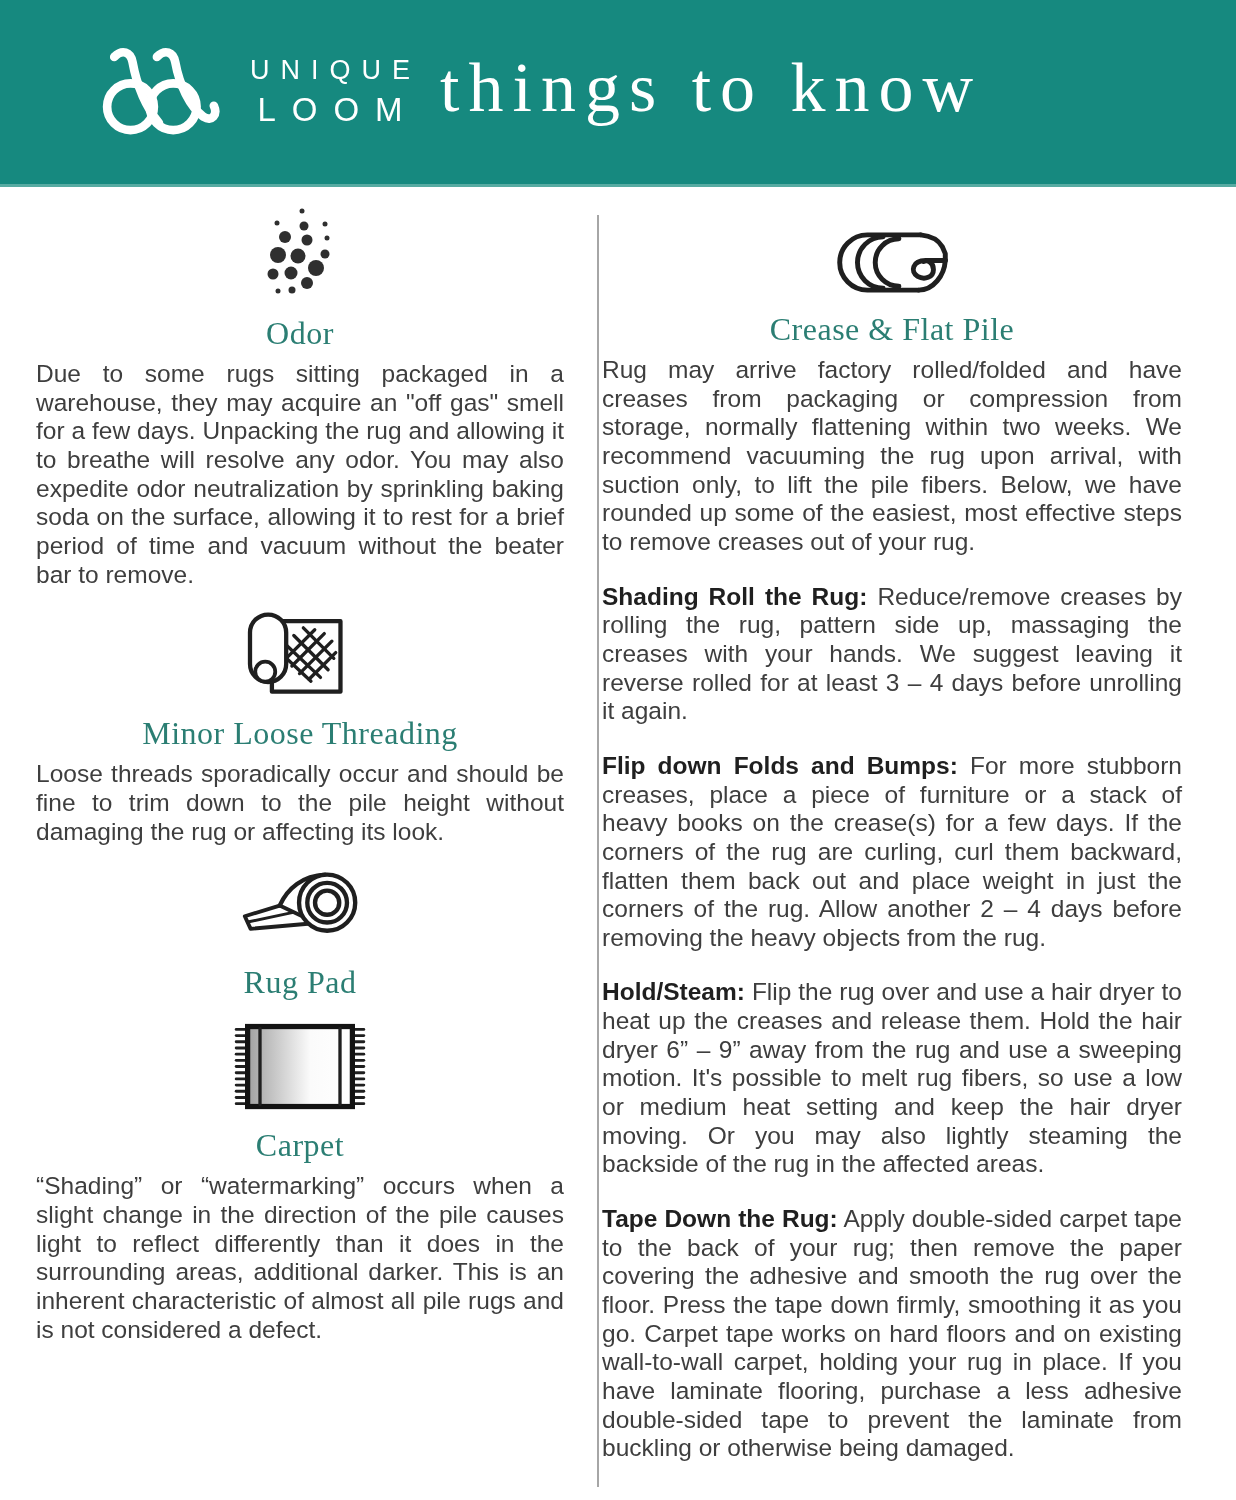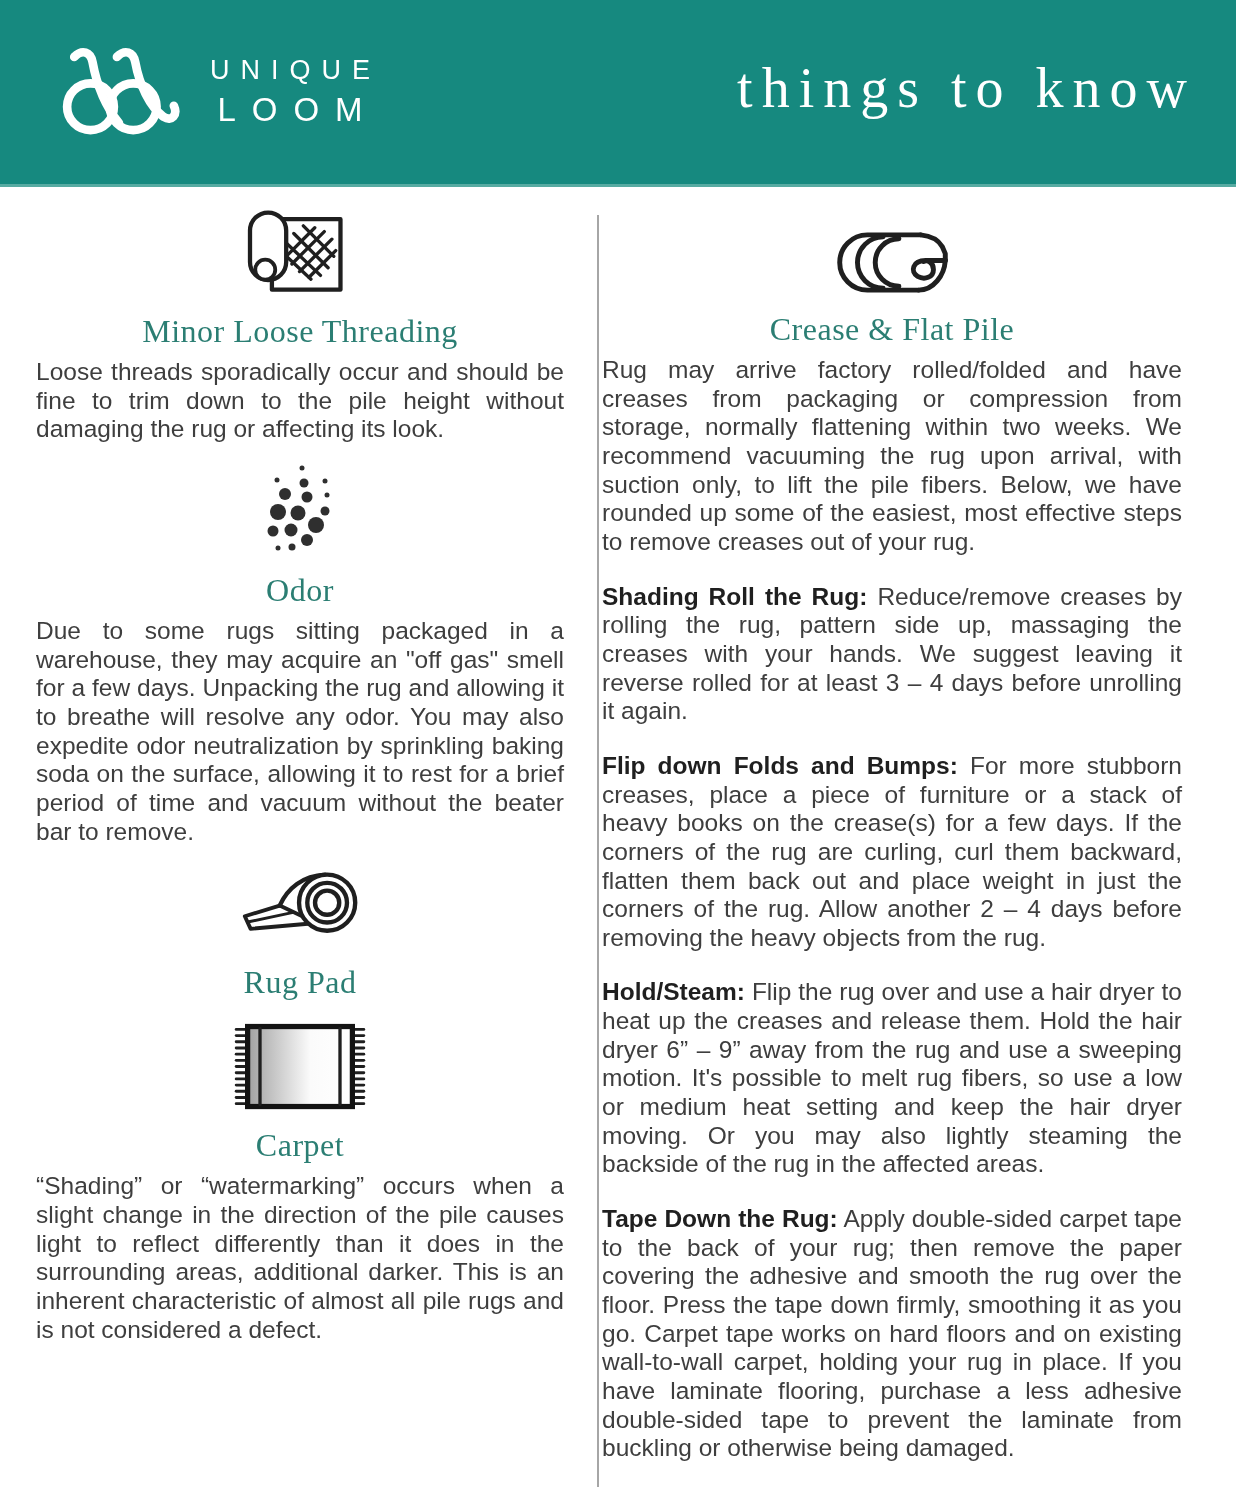--- a/index.html
+++ b/index.html
@@ -5,30 +5,30 @@
   * { box-sizing: border-box; }
   html,body { margin:0; padding:0; background:#e8e8e8; }
   .page {
     width:1236px; height:1500px; position:relative; background:#ffffff;
     font-family:"Liberation Sans","DejaVu Sans",sans-serif; overflow:hidden;
     margin:0 auto;
   }
   
   header {
     height:187px; background:#16897F; display:flex; align-items:center;
-    padding:0 40px 0 60px; border-bottom:3px solid #57aba2;
+    padding:0 40px 0 100px; border-bottom:3px solid #57aba2;
   }
   .brand { display:flex; align-items:center; gap:28px; }
   .brand-text { display:flex; flex-direction:column; align-items:center; color:#fff; }
   .brand-line1 { font-size:27px; letter-spacing:11px; line-height:1.35; margin-right:-11px; }
   .brand-line2 { font-size:33px; letter-spacing:16px; line-height:1.35; margin-right:-16px; }
   .page-title {
-    flex:1; text-align:right; color:#ffffff;
+    flex:1; text-align:left; color:#ffffff;
     font-family:"Liberation Serif","DejaVu Serif",serif;
-    font-size:56px; font-weight:400; letter-spacing:9px; margin:0 0 8px 30px;
+    font-size:70px; font-weight:400; letter-spacing:9px; margin:0 0 8px 30px;
   }
   
   .divider { position:absolute; left:597px; top:215px; height:1272px; width:2px; background:#a6a6a6; }
   .col { position:absolute; }
   .col-left  { left:36px;  width:528px; top:203px; }
   .col-right { left:602px; width:580px; top:227px; }
   .icon-wrap { display:flex; justify-content:center; align-items:flex-end; margin-bottom:10px; }
   h2 {
     font-family:"Liberation Serif","DejaVu Serif",serif;
     color:#2B7E73; font-size:32px; font-weight:500; text-align:center;
@@ -64,42 +64,20 @@
         <span class="brand-line1">UNIQUE</span>
         <span class="brand-line2">LOOM</span>
       </div>
     </div>
     <h1 class="page-title">things to know</h1>
   </header>
 
   <div class="divider"></div>
 
   <section class="col col-left">
-
-    <div class="sec">
-      <div class="icon-wrap">
-        <svg width="122" height="100" viewBox="0 0 125 105">
-          <rect class="inkfill" x="33" y="17" width="72" height="74" stroke-width="4.5"></rect>
-          <g class="ink" stroke-width="3.5">
-            <path d="M48 56 L78 26"></path>
-              <path d="M54 64 L88 30"></path>
-            <path d="M62 72 L96 38"></path>
-              <path d="M72 78 L100 50"></path>
-            <path d="M66 24 L98 56"></path>
-              <path d="M56 32 L92 68"></path>
-            <path d="M48 42 L84 76"></path>
-              <path d="M44 52 L74 80"></path>
-          </g>
-          <path class="inkfill" stroke-width="4.5" d="M10 29 a19 19 0 0 1 38 0 v33 a19 19 0 1 1 -38 0 z"></path>
-          <circle class="inkfill" cx="26" cy="70" r="10.5" stroke-width="4"></circle>
-        </svg>
-      </div>
-      <h2>Minor Loose Threading</h2>
-      <p>Loose threads sporadically occur and should be fine to trim down to the pile height without damaging the rug or affecting its look.</p>
-    </div>
 
     <div class="sec">
       <div class="icon-wrap">
         <svg width="120" height="102" viewBox="0 0 120 100">
           <g fill="#2f2f2f">
             <circle cx="62" cy="7" r="2.5"></circle>
               <circle cx="37" cy="19" r="2.5"></circle>
             <circle cx="64" cy="22" r="4.5"></circle>
               <circle cx="85" cy="20" r="2.5"></circle>
             <circle cx="45" cy="33" r="6"></circle>  
@@ -112,20 +90,42 @@
               <circle cx="33" cy="70" r="5.5"></circle>
             <circle cx="51" cy="69" r="6.5"></circle>
               <circle cx="67" cy="79" r="6"></circle>
             <circle cx="38" cy="87" r="2.5"></circle>
               <circle cx="52" cy="86" r="3.5"></circle>
           </g>
         </svg>
       </div>
       <h2>Odor</h2>
       <p>Due to some rugs sitting packaged in a warehouse, they may acquire an "off gas" smell for a few days. Unpacking the rug and allowing it to breathe will resolve any odor. You may also expedite odor neutralization by sprinkling baking soda on the surface, allowing it to rest for a brief period of time and vacuum without the beater bar to remove.</p>
+    </div>
+
+    <div class="sec">
+      <div class="icon-wrap">
+        <svg width="122" height="100" viewBox="0 0 125 105">
+          <rect class="inkfill" x="33" y="17" width="72" height="74" stroke-width="4.5"></rect>
+          <g class="ink" stroke-width="3.5">
+            <path d="M48 56 L78 26"></path>
+              <path d="M54 64 L88 30"></path>
+            <path d="M62 72 L96 38"></path>
+              <path d="M72 78 L100 50"></path>
+            <path d="M66 24 L98 56"></path>
+              <path d="M56 32 L92 68"></path>
+            <path d="M48 42 L84 76"></path>
+              <path d="M44 52 L74 80"></path>
+          </g>
+          <path class="inkfill" stroke-width="4.5" d="M10 29 a19 19 0 0 1 38 0 v33 a19 19 0 1 1 -38 0 z"></path>
+          <circle class="inkfill" cx="26" cy="70" r="10.5" stroke-width="4"></circle>
+        </svg>
+      </div>
+      <h2>Minor Loose Threading</h2>
+      <p>Loose threads sporadically occur and should be fine to trim down to the pile height without damaging the rug or affecting its look.</p>
     </div>
 
     <div class="sec">
       <div class="icon-wrap">
         <svg width="135" height="92" viewBox="0 0 135 95">
           <path class="inkfill" stroke-width="4" d="M46 45 L10 56 L16 69 L84 63 Z"></path>
           <path class="ink" stroke-width="3" d="M13 62 L60 52"></path>
           <path class="ink" stroke-width="4.5" d="M93 13 C70 14 54 27 46 45"></path>
           <circle class="inkfill" cx="95" cy="42" r="29" stroke-width="4.5"></circle>
           <circle class="ink" cx="95" cy="42" r="20.5" stroke-width="4.5"></circle>

